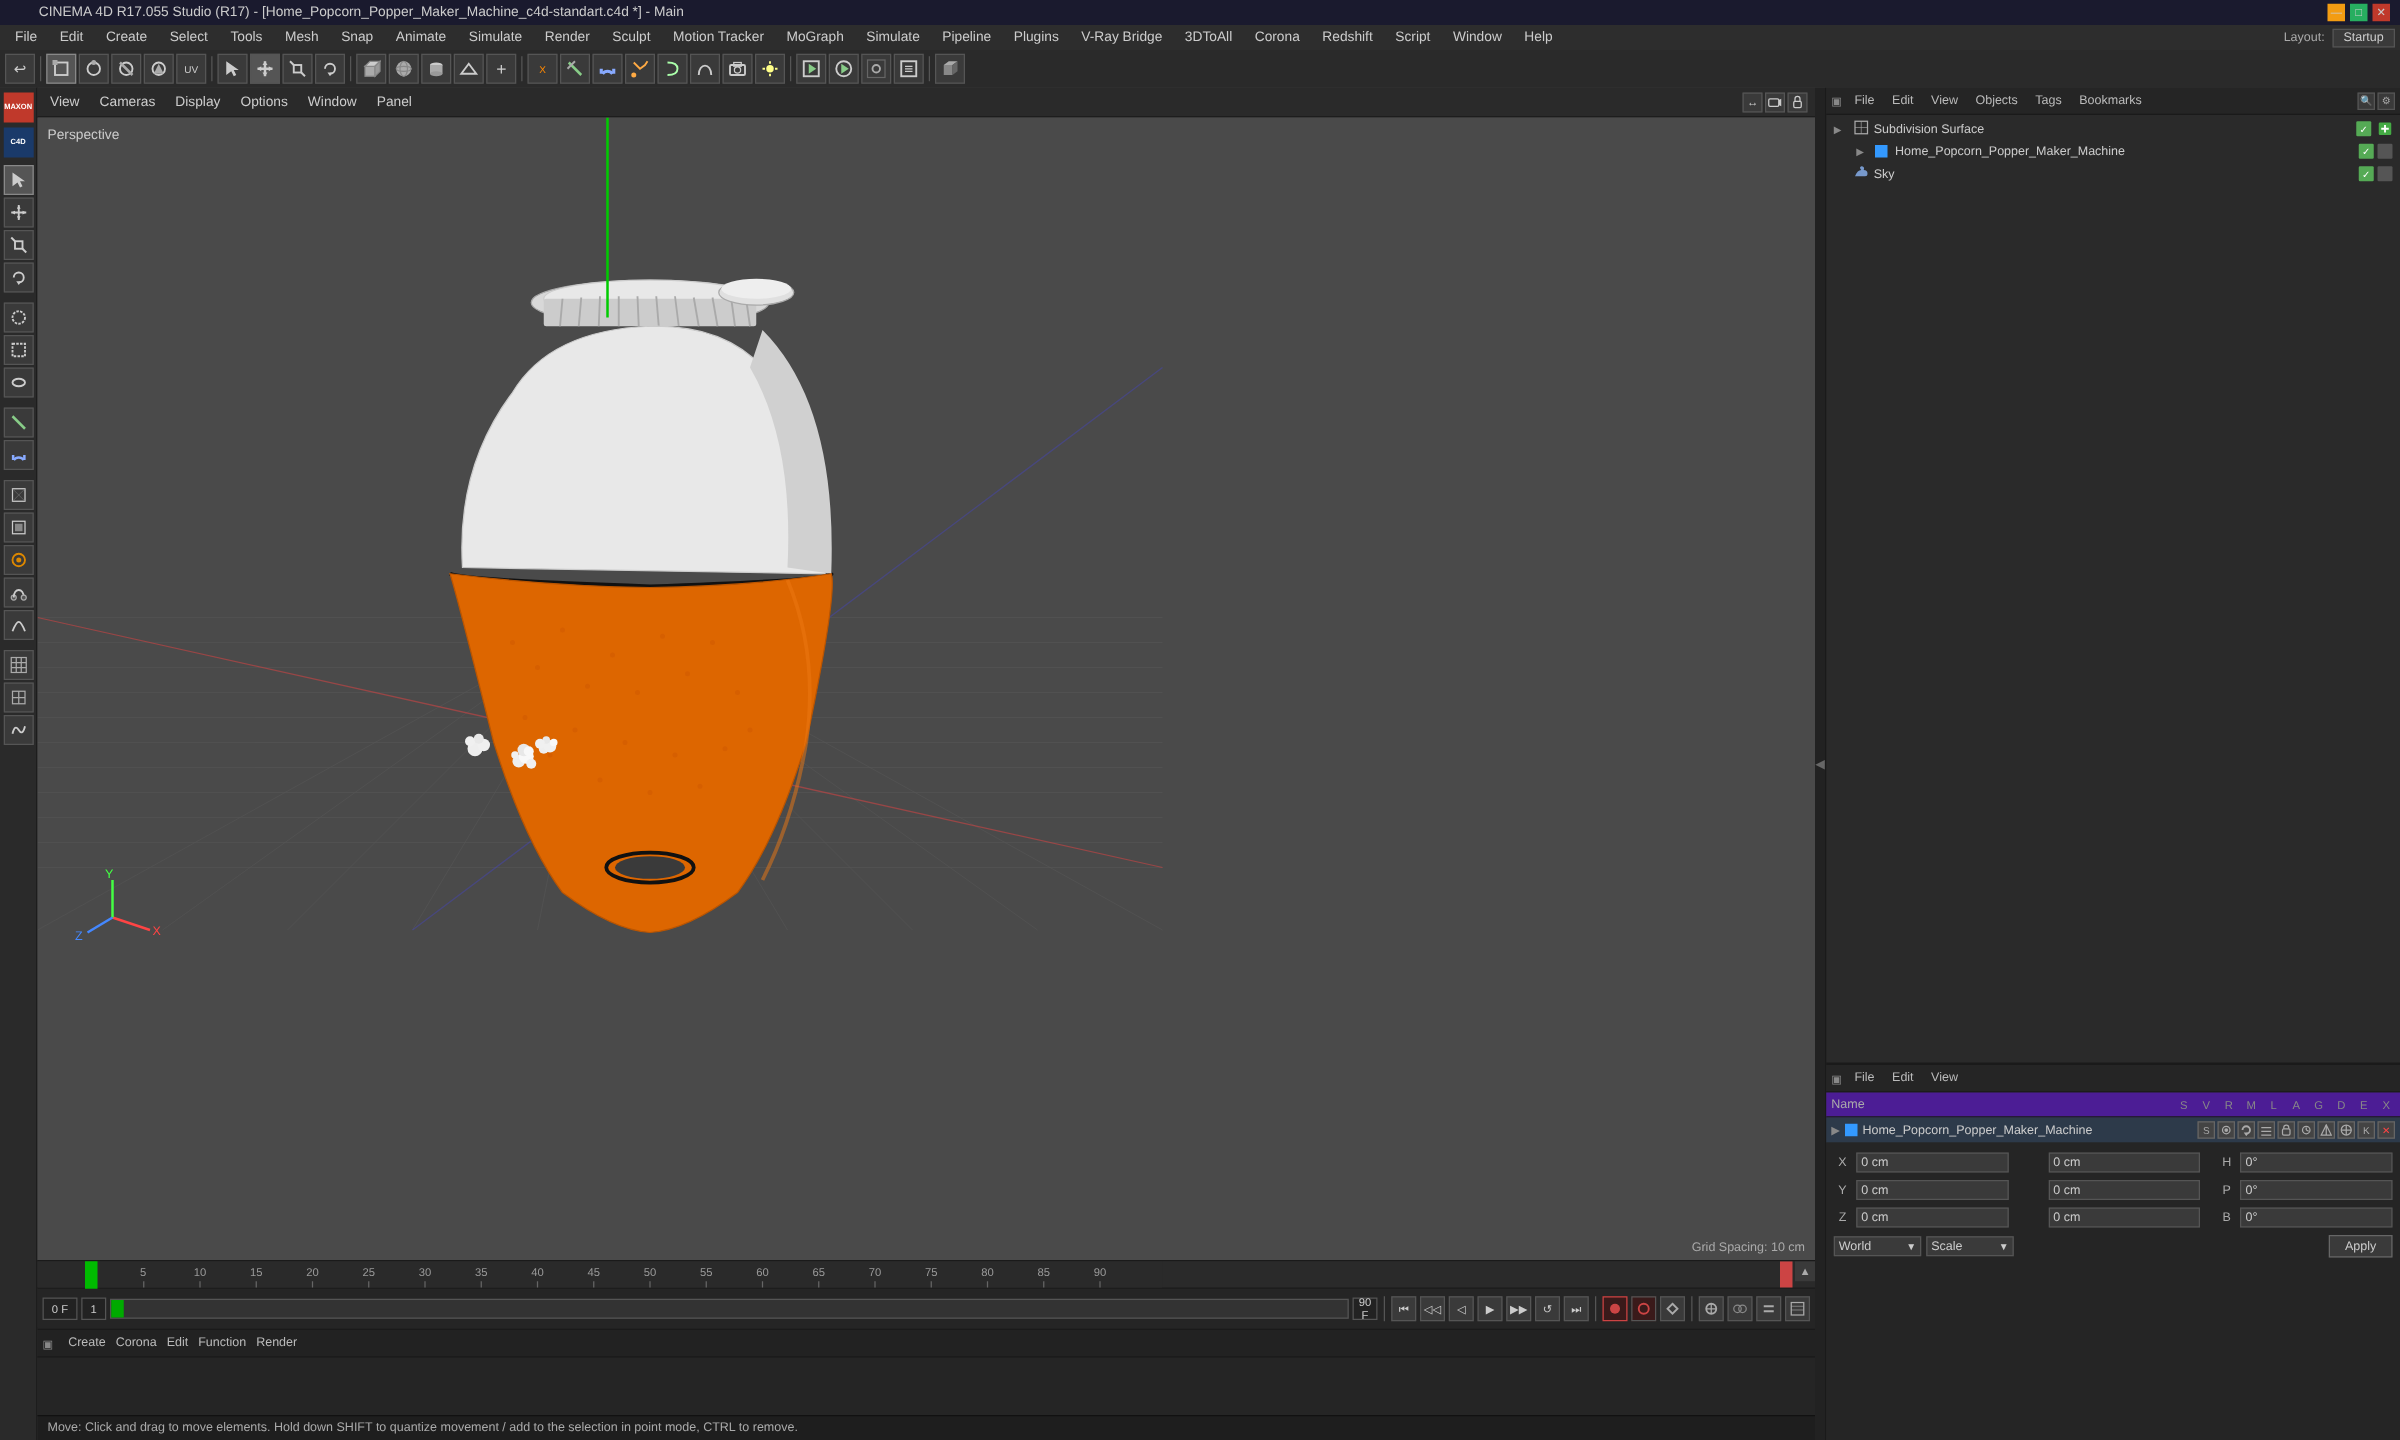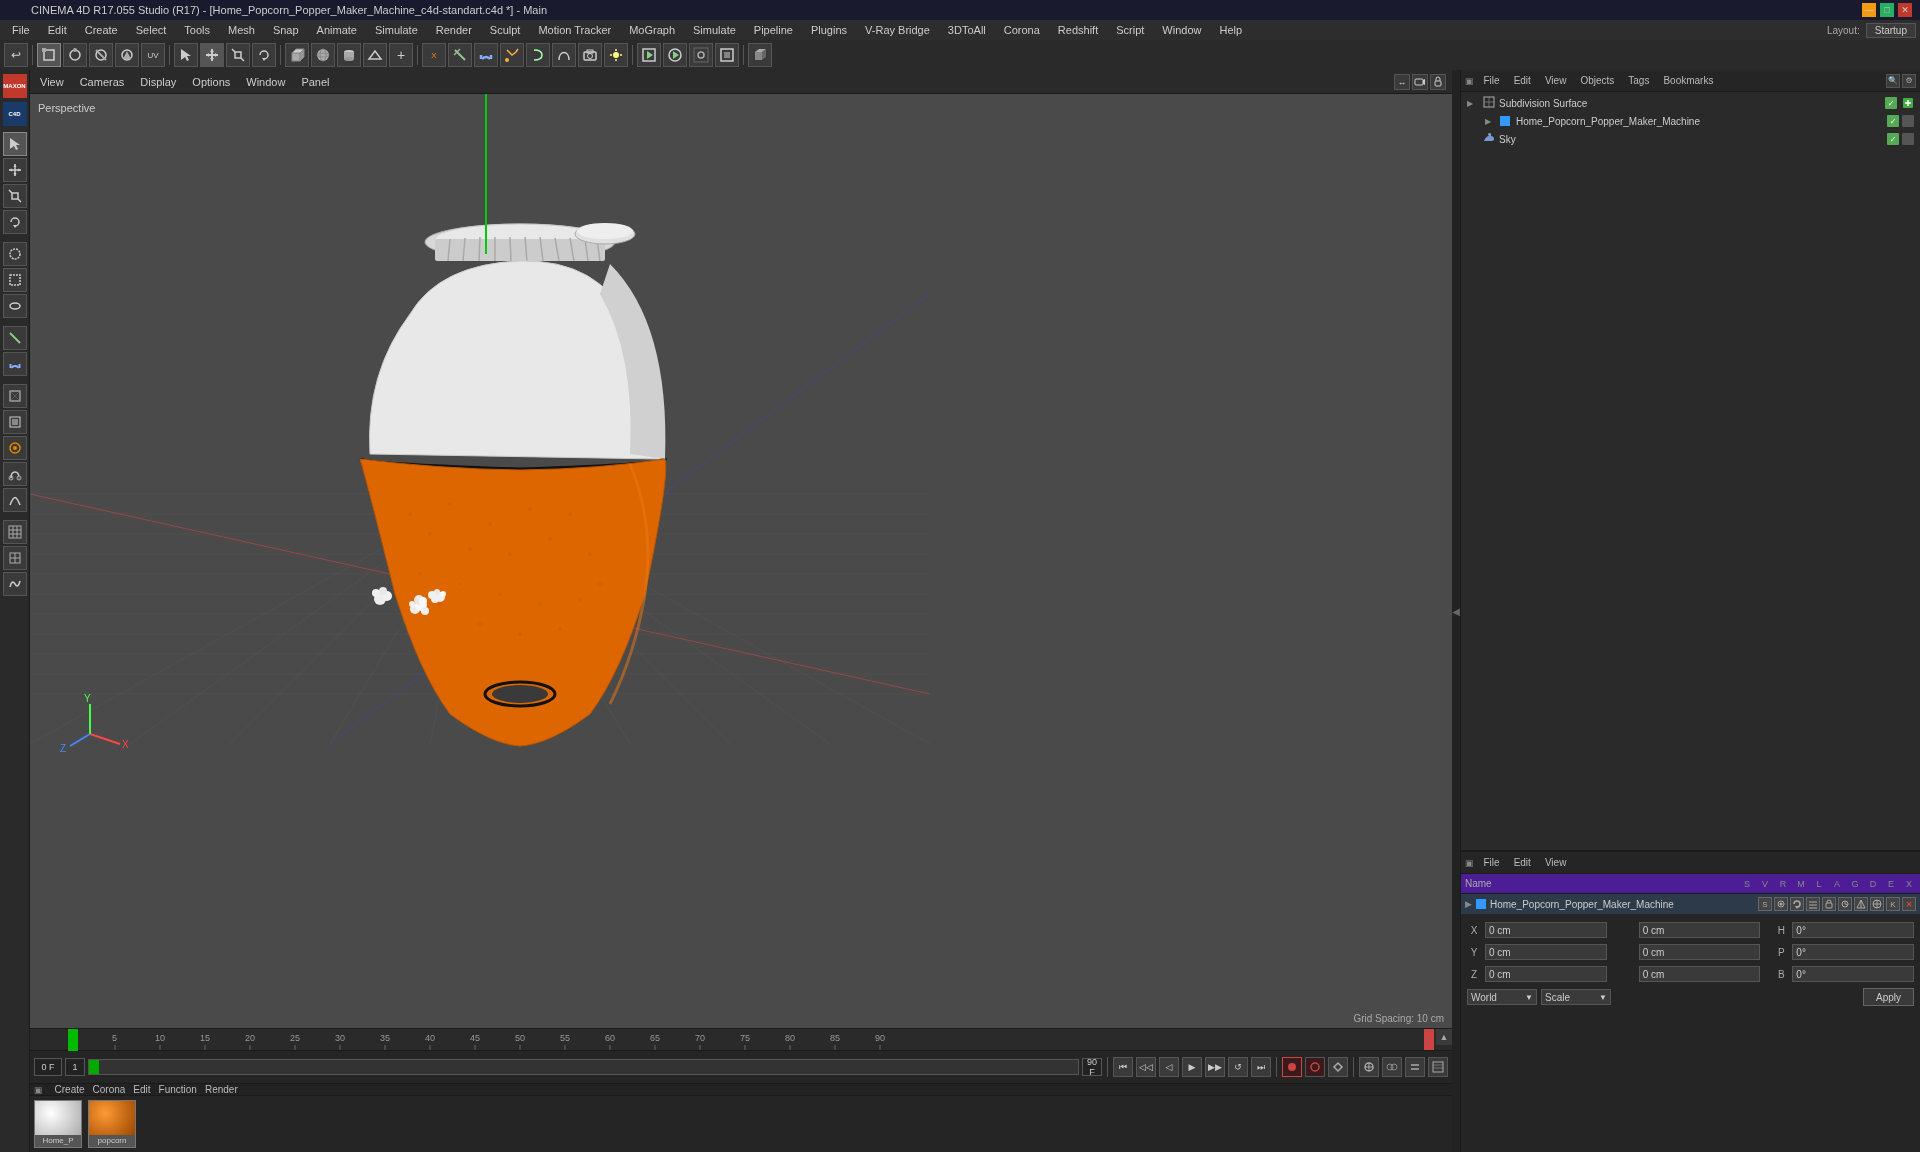--- a/index.html
+++ b/index.html
@@ -1158,36 +1158,25 @@
 
     <div id="material-editor">
       <div id="mat-toolbar">
         <span style="font-size:9px;color:#888;margin-right:4px;">▣</span>
         <span class="mat-menu">Create</span>
         <span class="mat-menu">Corona</span>
         <span class="mat-menu">Edit</span>
         <span class="mat-menu">Function</span>
         <span class="mat-menu">Render</span>
       </div>
-      <div id="mat-items">
-
-        <div class="mat-preview">
-          <div class="mat-thumb" style="background: radial-gradient(circle at 35% 35%, #ffffff, #aaaaaa);">
-          </div>
-          <div class="mat-name">Home_P</div>
-        </div>
-
-        <div class="mat-preview">
-          <div class="mat-thumb" style="background: radial-gradient(circle at 35% 35%, #ff9933, #994400);">
-          </div>
-          <div class="mat-name">popcorn</div>
-        </div>
-      </div>
-    </div>
-
+    </div>
+
+    <div id="status-bar">
+      <span id="status-text">Move: Click and drag to move elements. Hold down SHIFT to quantize movement / add to the selection in point mode, CTRL to remove.</span>
+    </div>
 
   </div>
 
   <div id="right-collapse">◀</div>
 
   <div id="right-panel">
 
     <div id="object-manager">
       <div id="om-toolbar">
         <span style="font-size:9px;color:#888;">▣</span>

